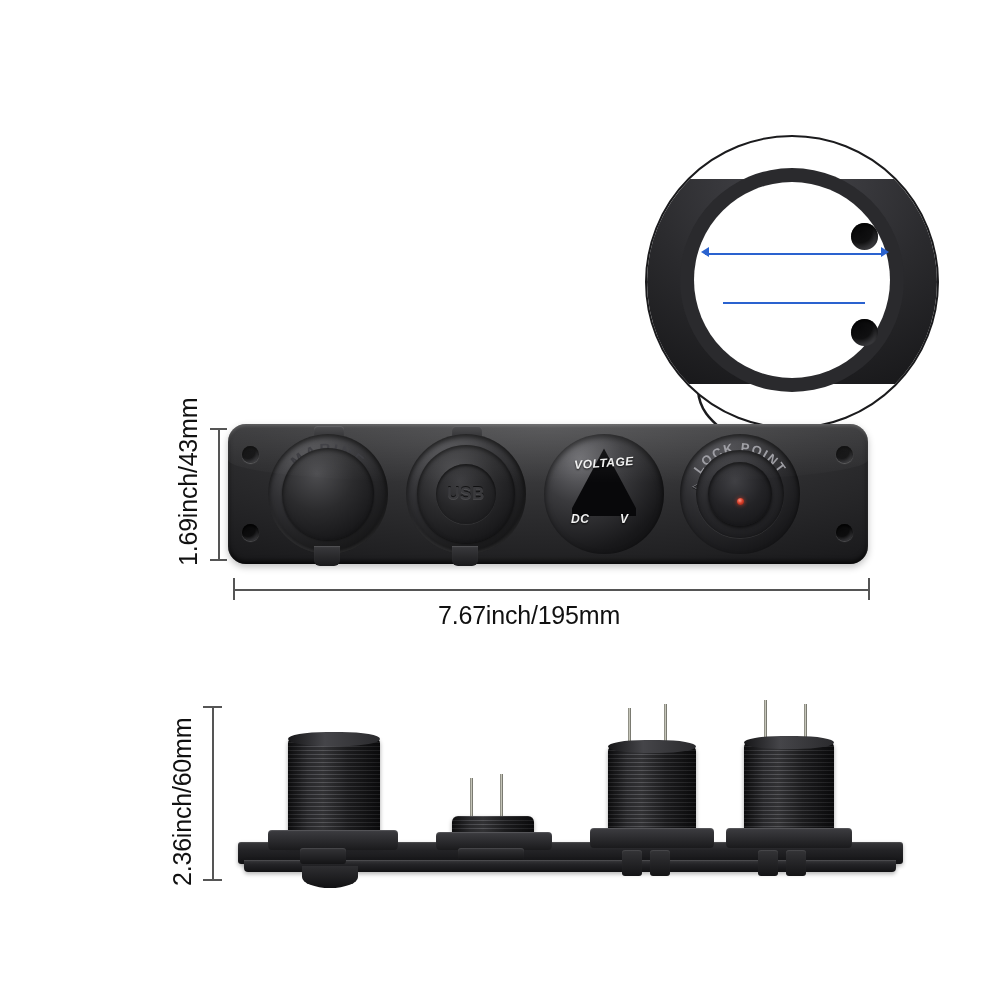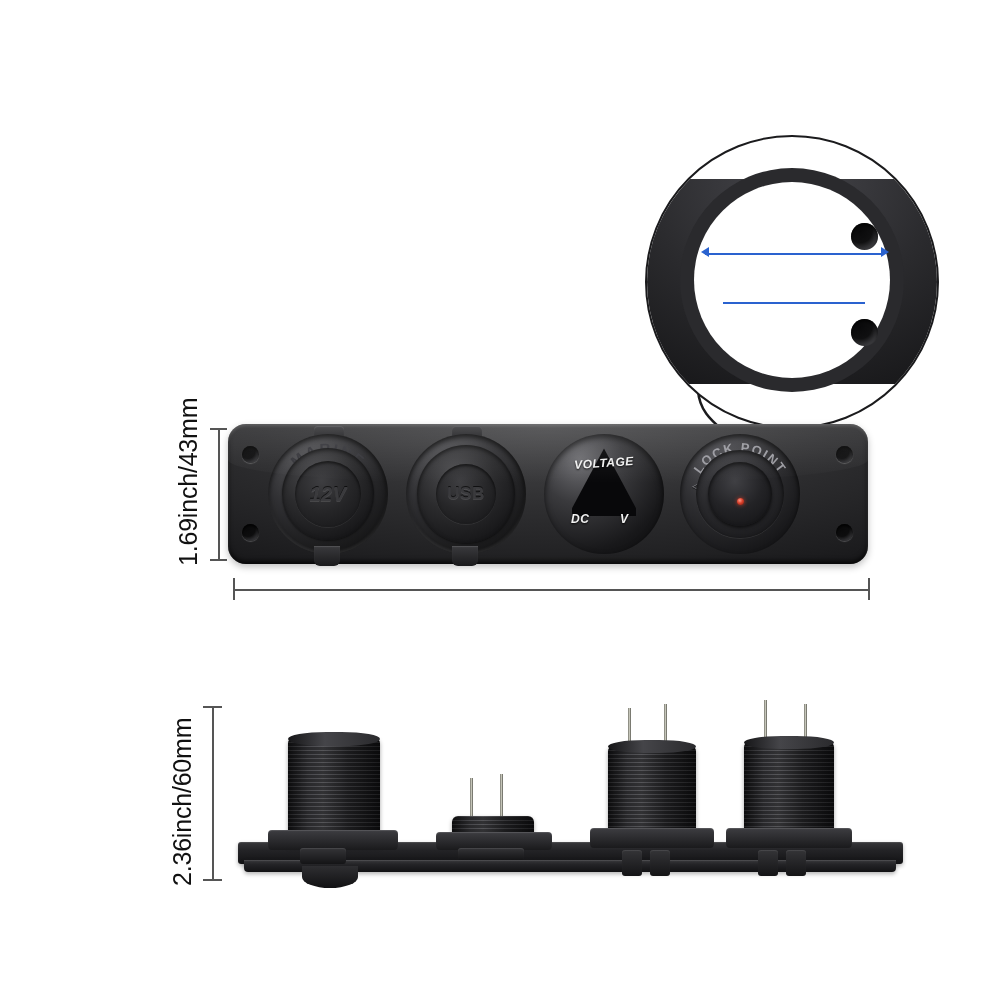--- a/index.html
+++ b/index.html
@@ -242,23 +242,20 @@
       <div class="rim"></div>
       <svg class="arcword" viewBox="0 0 120 120">
         <defs>
             <path id="arc12" d="M 18 62 A 42 42 0 0 1 102 62"></path>
           </defs>
         <text font-family="Liberation Sans, sans-serif" font-size="15" font-weight="700" fill="#35353a" letter-spacing="2">
           <textPath href="#arc12" startOffset="50%" text-anchor="middle">MARINE</textPath>
         </text>
       </svg>
       <div class="cap" style="left:14px;top:14px;width:92px;height:92px;"></div>
-      <div class="inner" style="left:27px;top:27px;width:66px;height:66px;">
-        <span class="emboss" style="font-size:20px;font-style:italic;">12V</span>
-      </div>
       <div class="tab" style="left:46px;top:112px;width:26px;height:20px;border-radius:0 0 6px 6px;"></div>
     </div>
 
     <div class="socket" style="left:178px;top:10px;width:120px;height:120px;">
       <div class="tab" style="left:46px;top:-8px;width:30px;height:16px;"></div>
       <div class="rim"></div>
       <div class="cap" style="left:11px;top:11px;width:98px;height:98px;"></div>
       <div class="inner" style="left:30px;top:30px;width:60px;height:60px;align-items:center;">
         <span class="emboss" style="font-size:17px;">USB</span>
       </div>
@@ -295,20 +292,21 @@
   </div>
 
   <div class="abs dimline-v" style="left:218px;top:428px;height:132px;"></div>
   <div class="abs tick-h" style="left:210px;top:428px;width:17px;"></div>
   <div class="abs tick-h" style="left:210px;top:559px;width:17px;"></div>
   <div class="abs dimtext vert" style="left:174px;top:566px;font-size:25px;">1.69inch/43mm</div>
 
   <div class="abs dimline-h" style="left:233px;top:589px;width:637px;"></div>
   <div class="abs tick-v" style="left:233px;top:578px;height:22px;"></div>
   <div class="abs tick-v" style="left:868px;top:578px;height:22px;"></div>
+  <div class="abs dimtext" style="left:438px;top:601px;font-size:25px;">7.67inch/195mm</div>
 
   <div class="abs" style="left:230px;top:690px;width:680px;height:210px;">
 
     <div class="sv-base" style="left:8px;top:152px;width:665px;height:22px;border-radius:3px;"></div>
     <div class="sv-base" style="left:14px;top:170px;width:652px;height:12px;border-radius:0 0 4px 4px;"></div>
 
     <div class="barrel" style="left:58px;top:48px;width:92px;height:108px;"></div>
     <div class="barrel-top" style="left:58px;top:42px;width:92px;height:14px;"></div>
     <div class="flange" style="left:38px;top:140px;width:130px;height:20px;"></div>
     <div class="nub" style="left:72px;top:176px;width:56px;height:22px;"></div>

